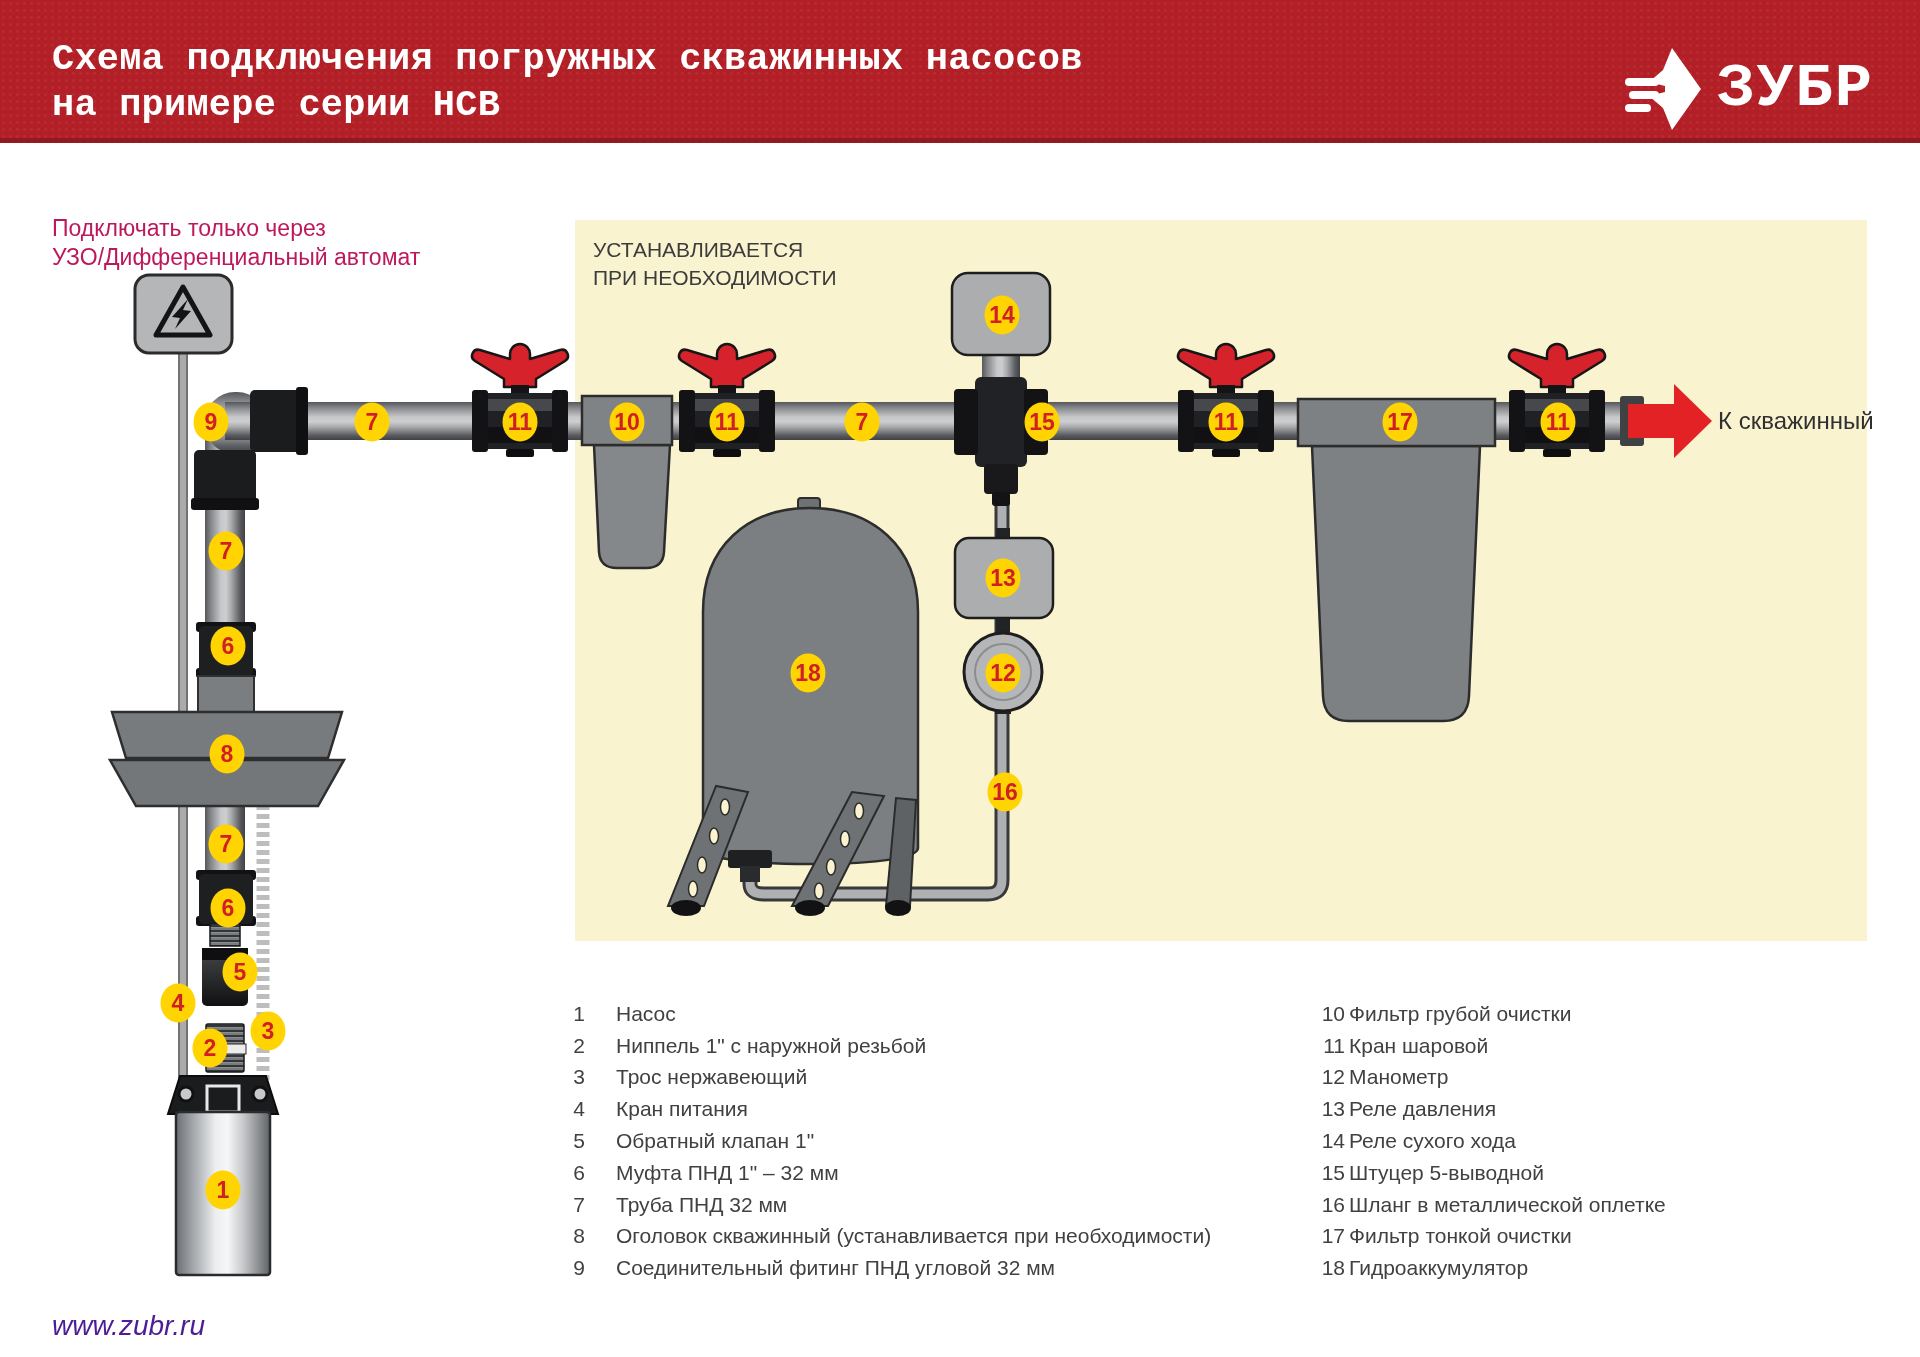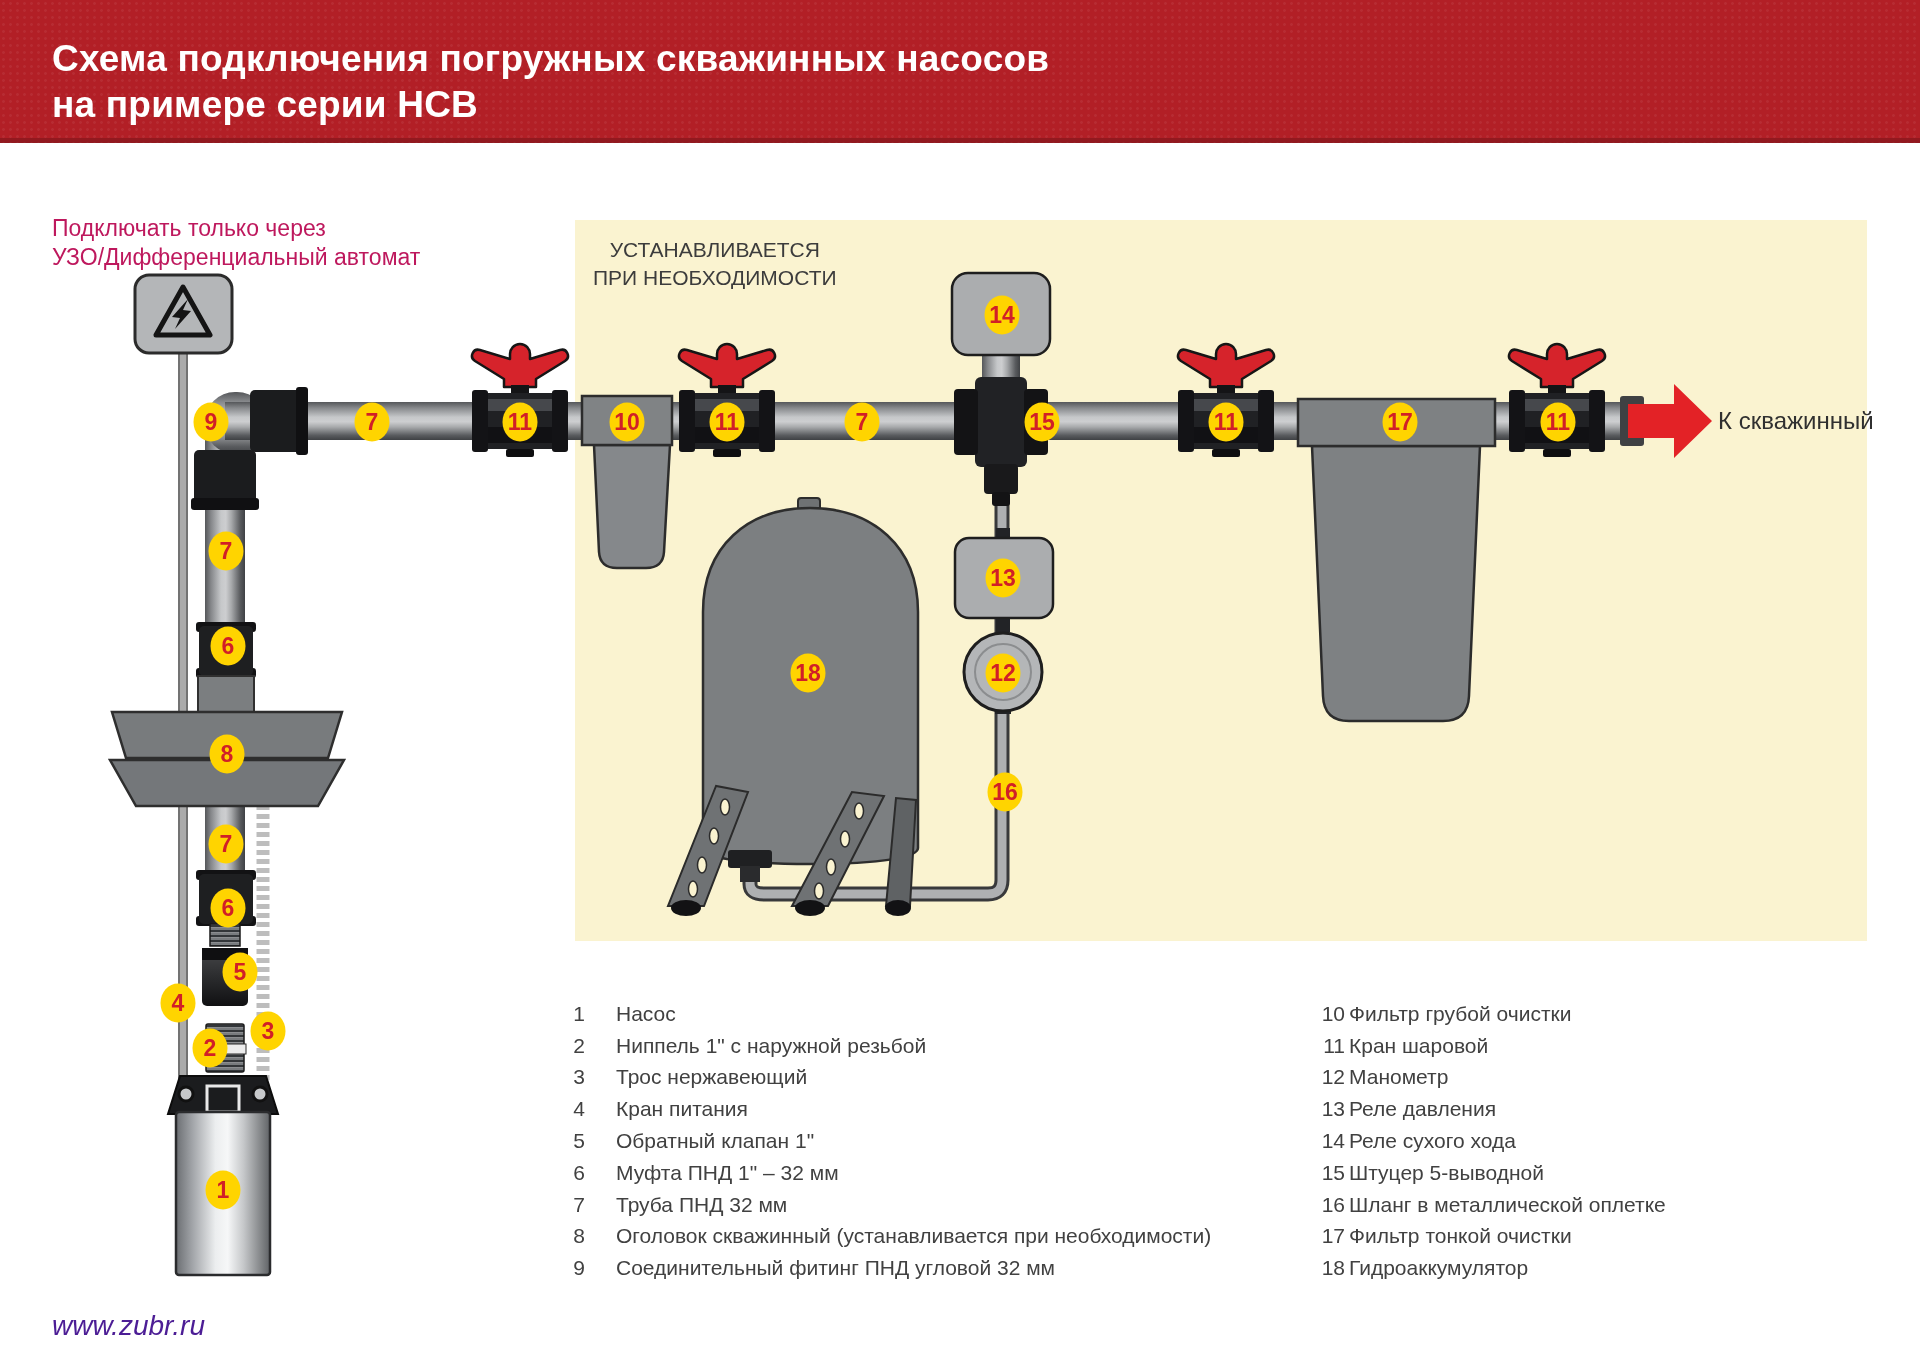--- a/index.html
+++ b/index.html
@@ -7,30 +7,31 @@
     position:relative;width:1920px;height:1357px;overflow:hidden;
     background:#ffffff;font-family:"Liberation Sans",sans-serif;
   }
   
   .header{
     position:absolute;left:0;top:0;width:1920px;height:143px;
     background-color:var(--header_red,#b21f26);
     background-image:radial-gradient(circle,rgba(255,255,255,.06) 1.2px,transparent 1.6px);
     background-size:7px 7px;
     box-shadow:inset 0 -5px 0 rgba(0,0,0,.18);
+    font-family:Liberation Mono, monospace;
   }
   .title{
     position:absolute;left:52px;top:36px;color:#fff;
     font-size:37px;font-weight:bold;line-height:46px;letter-spacing:.2px;
   }
   .logo{position:absolute;right:46px;top:48px;display:flex;align-items:center;gap:16px;}
   .logo-text{color:#fff;font-size:62px;font-weight:bold;letter-spacing:2px;line-height:1;}
   
   .note{position:absolute;left:52px;top:214px;font-size:23px;line-height:28.5px;color:#be185d;}
-  .optlabel{position:absolute;left:593px;top:236px;font-size:21px;line-height:28px;color:#3c3c3c;text-align:center;}
+  .optlabel{position:absolute;left:593px;top:236px;font-size:21px;line-height:28px;color:#3c3c3c;}
   .consumer{position:absolute;left:1718px;top:407px;font-size:24px;color:#303030;}
   .website{position:absolute;left:52px;top:1310px;font-size:28px;color:#4c1d95;font-style:italic;}
   
   .legend{position:absolute;font-size:21px;color:#414141;}
   .legend-left{left:545px;top:998px;}
   .legend-right{left:1285px;top:998px;}
   .lrow{height:31.8px;display:flex;align-items:center;}
   .lnum{display:inline-block;text-align:right;}
   .legend-left .lnum{width:40px;}
   .legend-right .lnum{width:60px;}
@@ -40,20 +41,31 @@
   #diagram{position:absolute;left:0;top:0;}
   .callout-num{font-family:"Liberation Sans",sans-serif;font-weight:bold;font-size:23px;}
 </style>
 </head>
 <body>
 
 <div class="header">
   <div class="title">
     <div>Схема подключения погружных скважинных насосов</div>
     <div>на примере серии НСВ</div>
+  </div>
+  <div class="logo">
+    <svg width="76" height="82" viewBox="0 0 76 82">
+      <g fill="#ffffff">
+        <rect x="0" y="30" width="34" height="8" rx="4"></rect>
+        <rect x="4" y="43" width="30" height="8" rx="4"></rect>
+        <rect x="0" y="56" width="26" height="8" rx="4"></rect>
+        <path d="M47 0 L76 41 L47 82 L38 60 L24 48 L40 44 L40 38 L24 34 L38 22 Z"></path>
+      </g>
+    </svg>
+    <span class="logo-text">ЗУБР</span>
   </div>
 </div>
 
 <svg id="diagram" width="1920" height="1357" viewBox="0 0 1920 1357">
   <defs>
     <linearGradient id="pv" x1="0" y1="0" x2="0" y2="1">
       <stop offset="0" stop-color="#55575a"></stop>
         <stop offset=".15" stop-color="#85878a"></stop>
       <stop offset=".4" stop-color="#c6c8ca"></stop>
         <stop offset=".52" stop-color="#cdced0"></stop>

